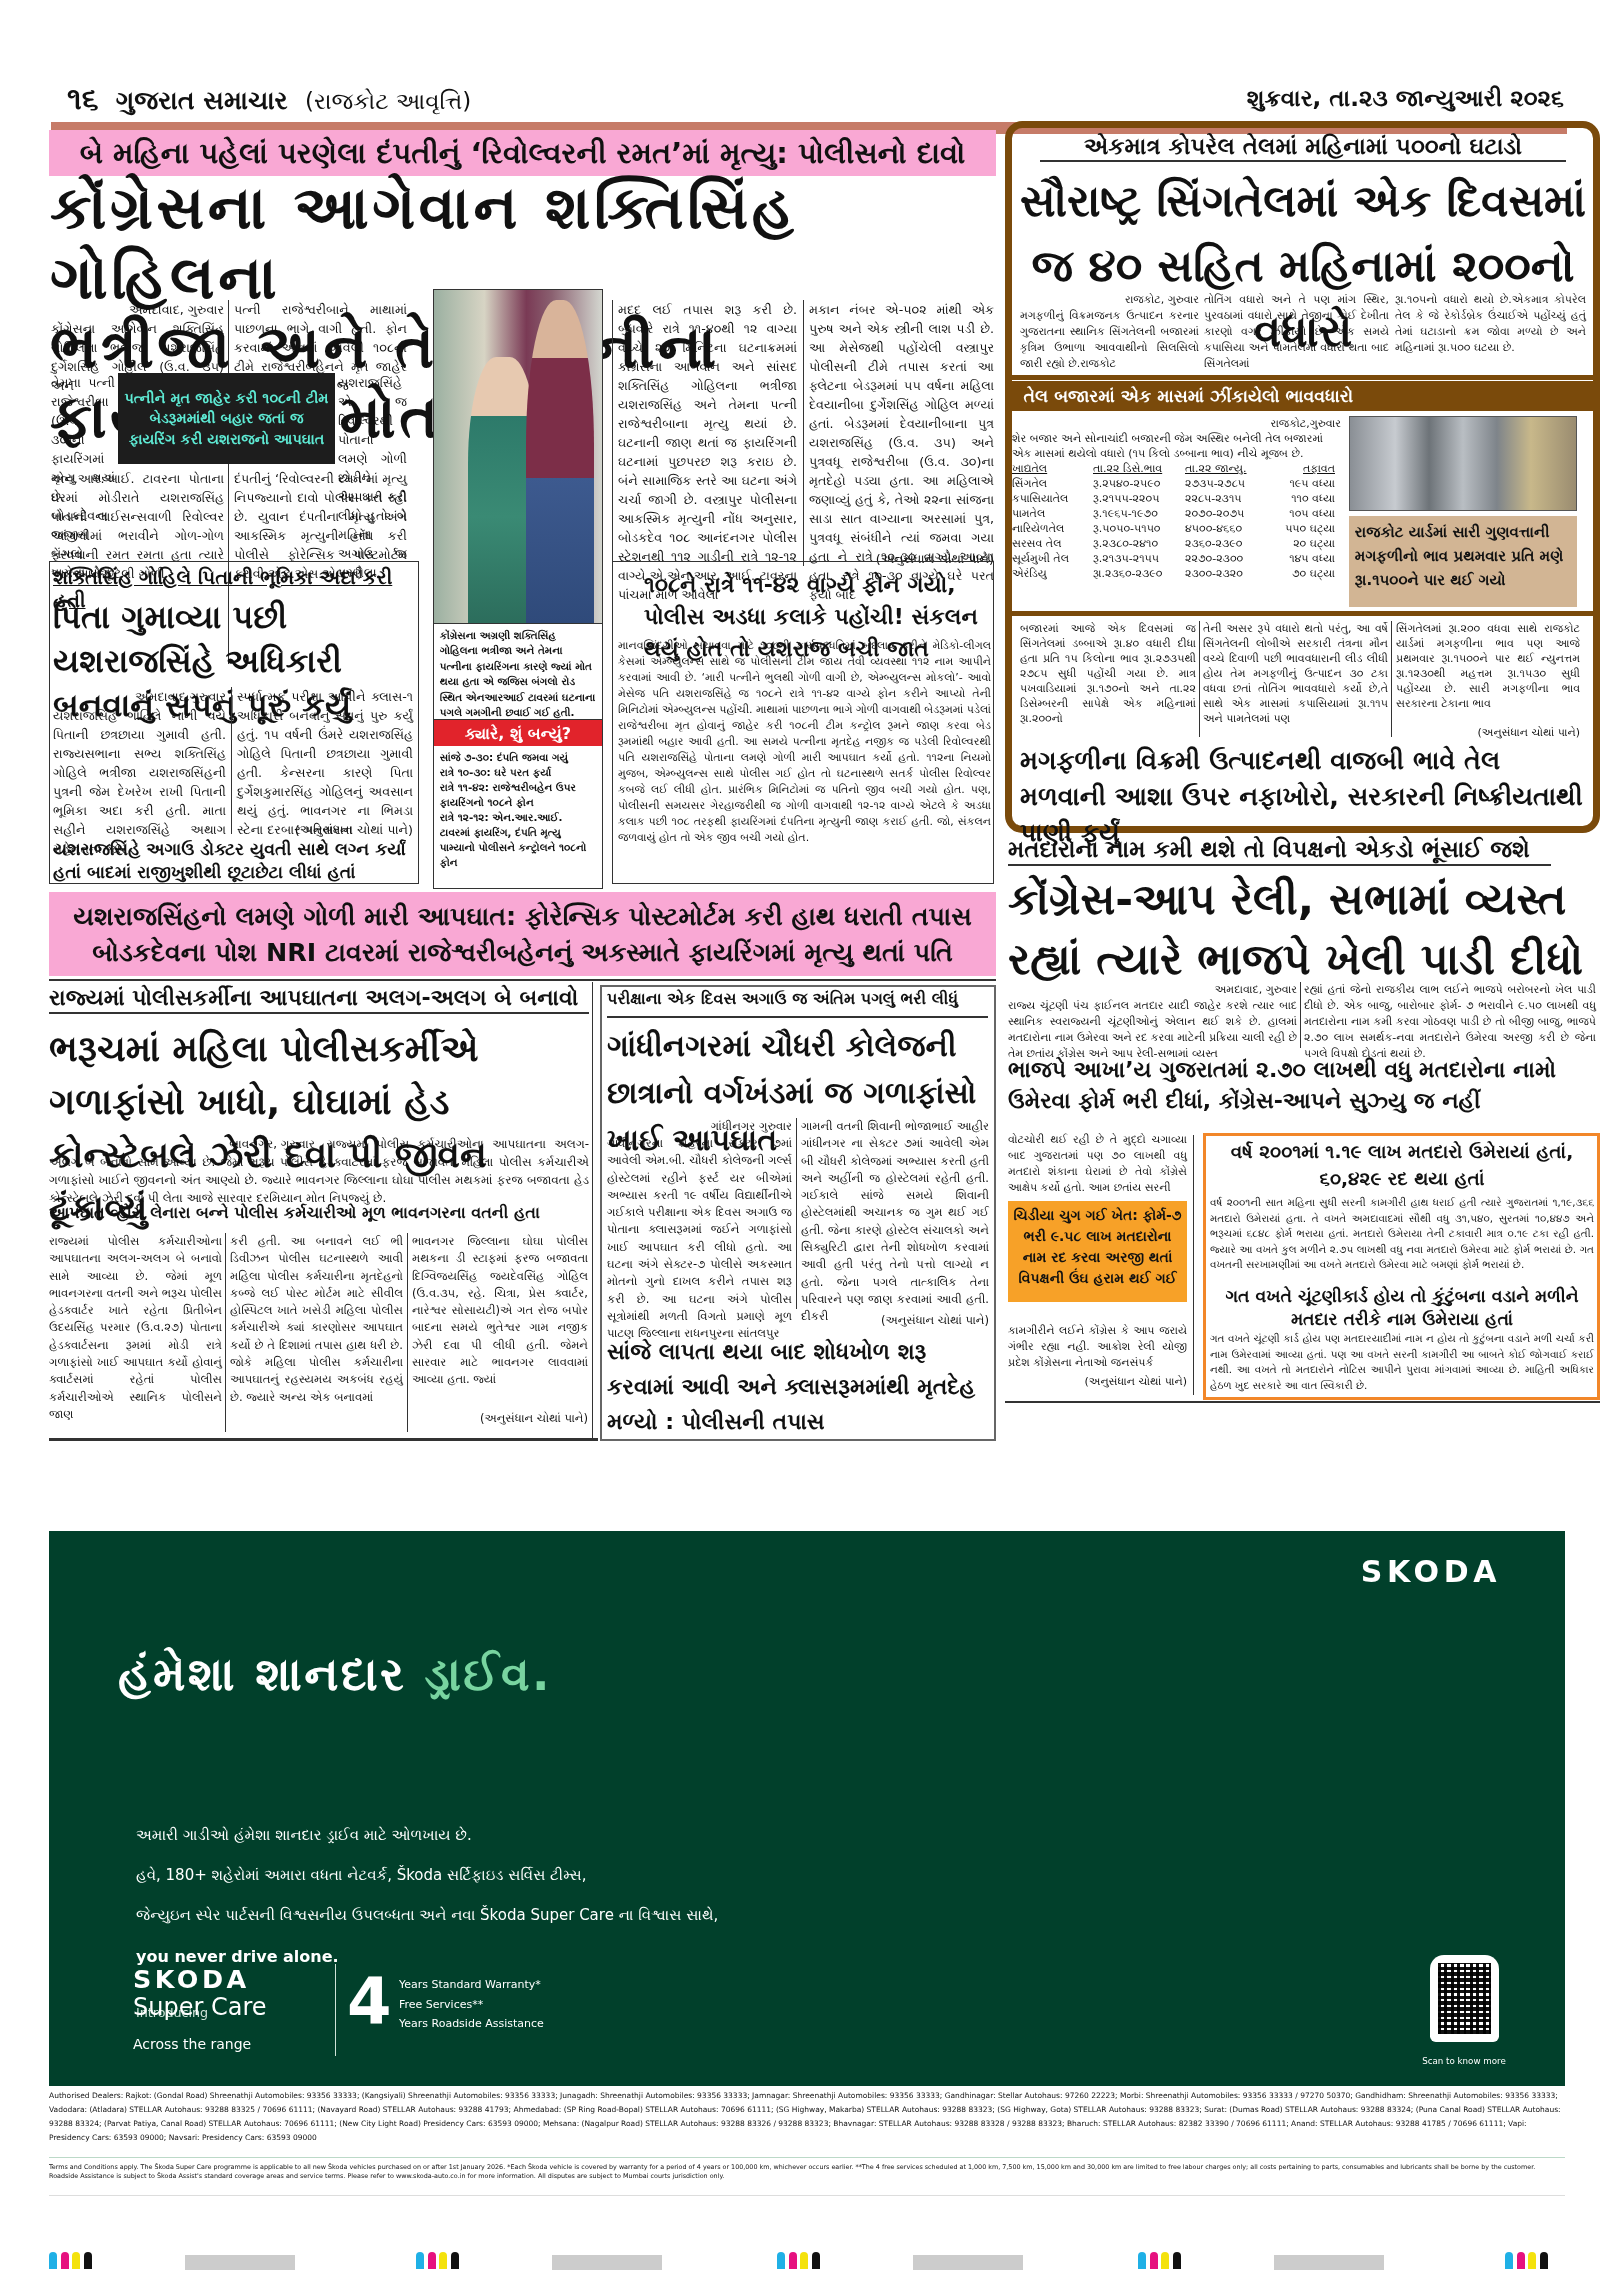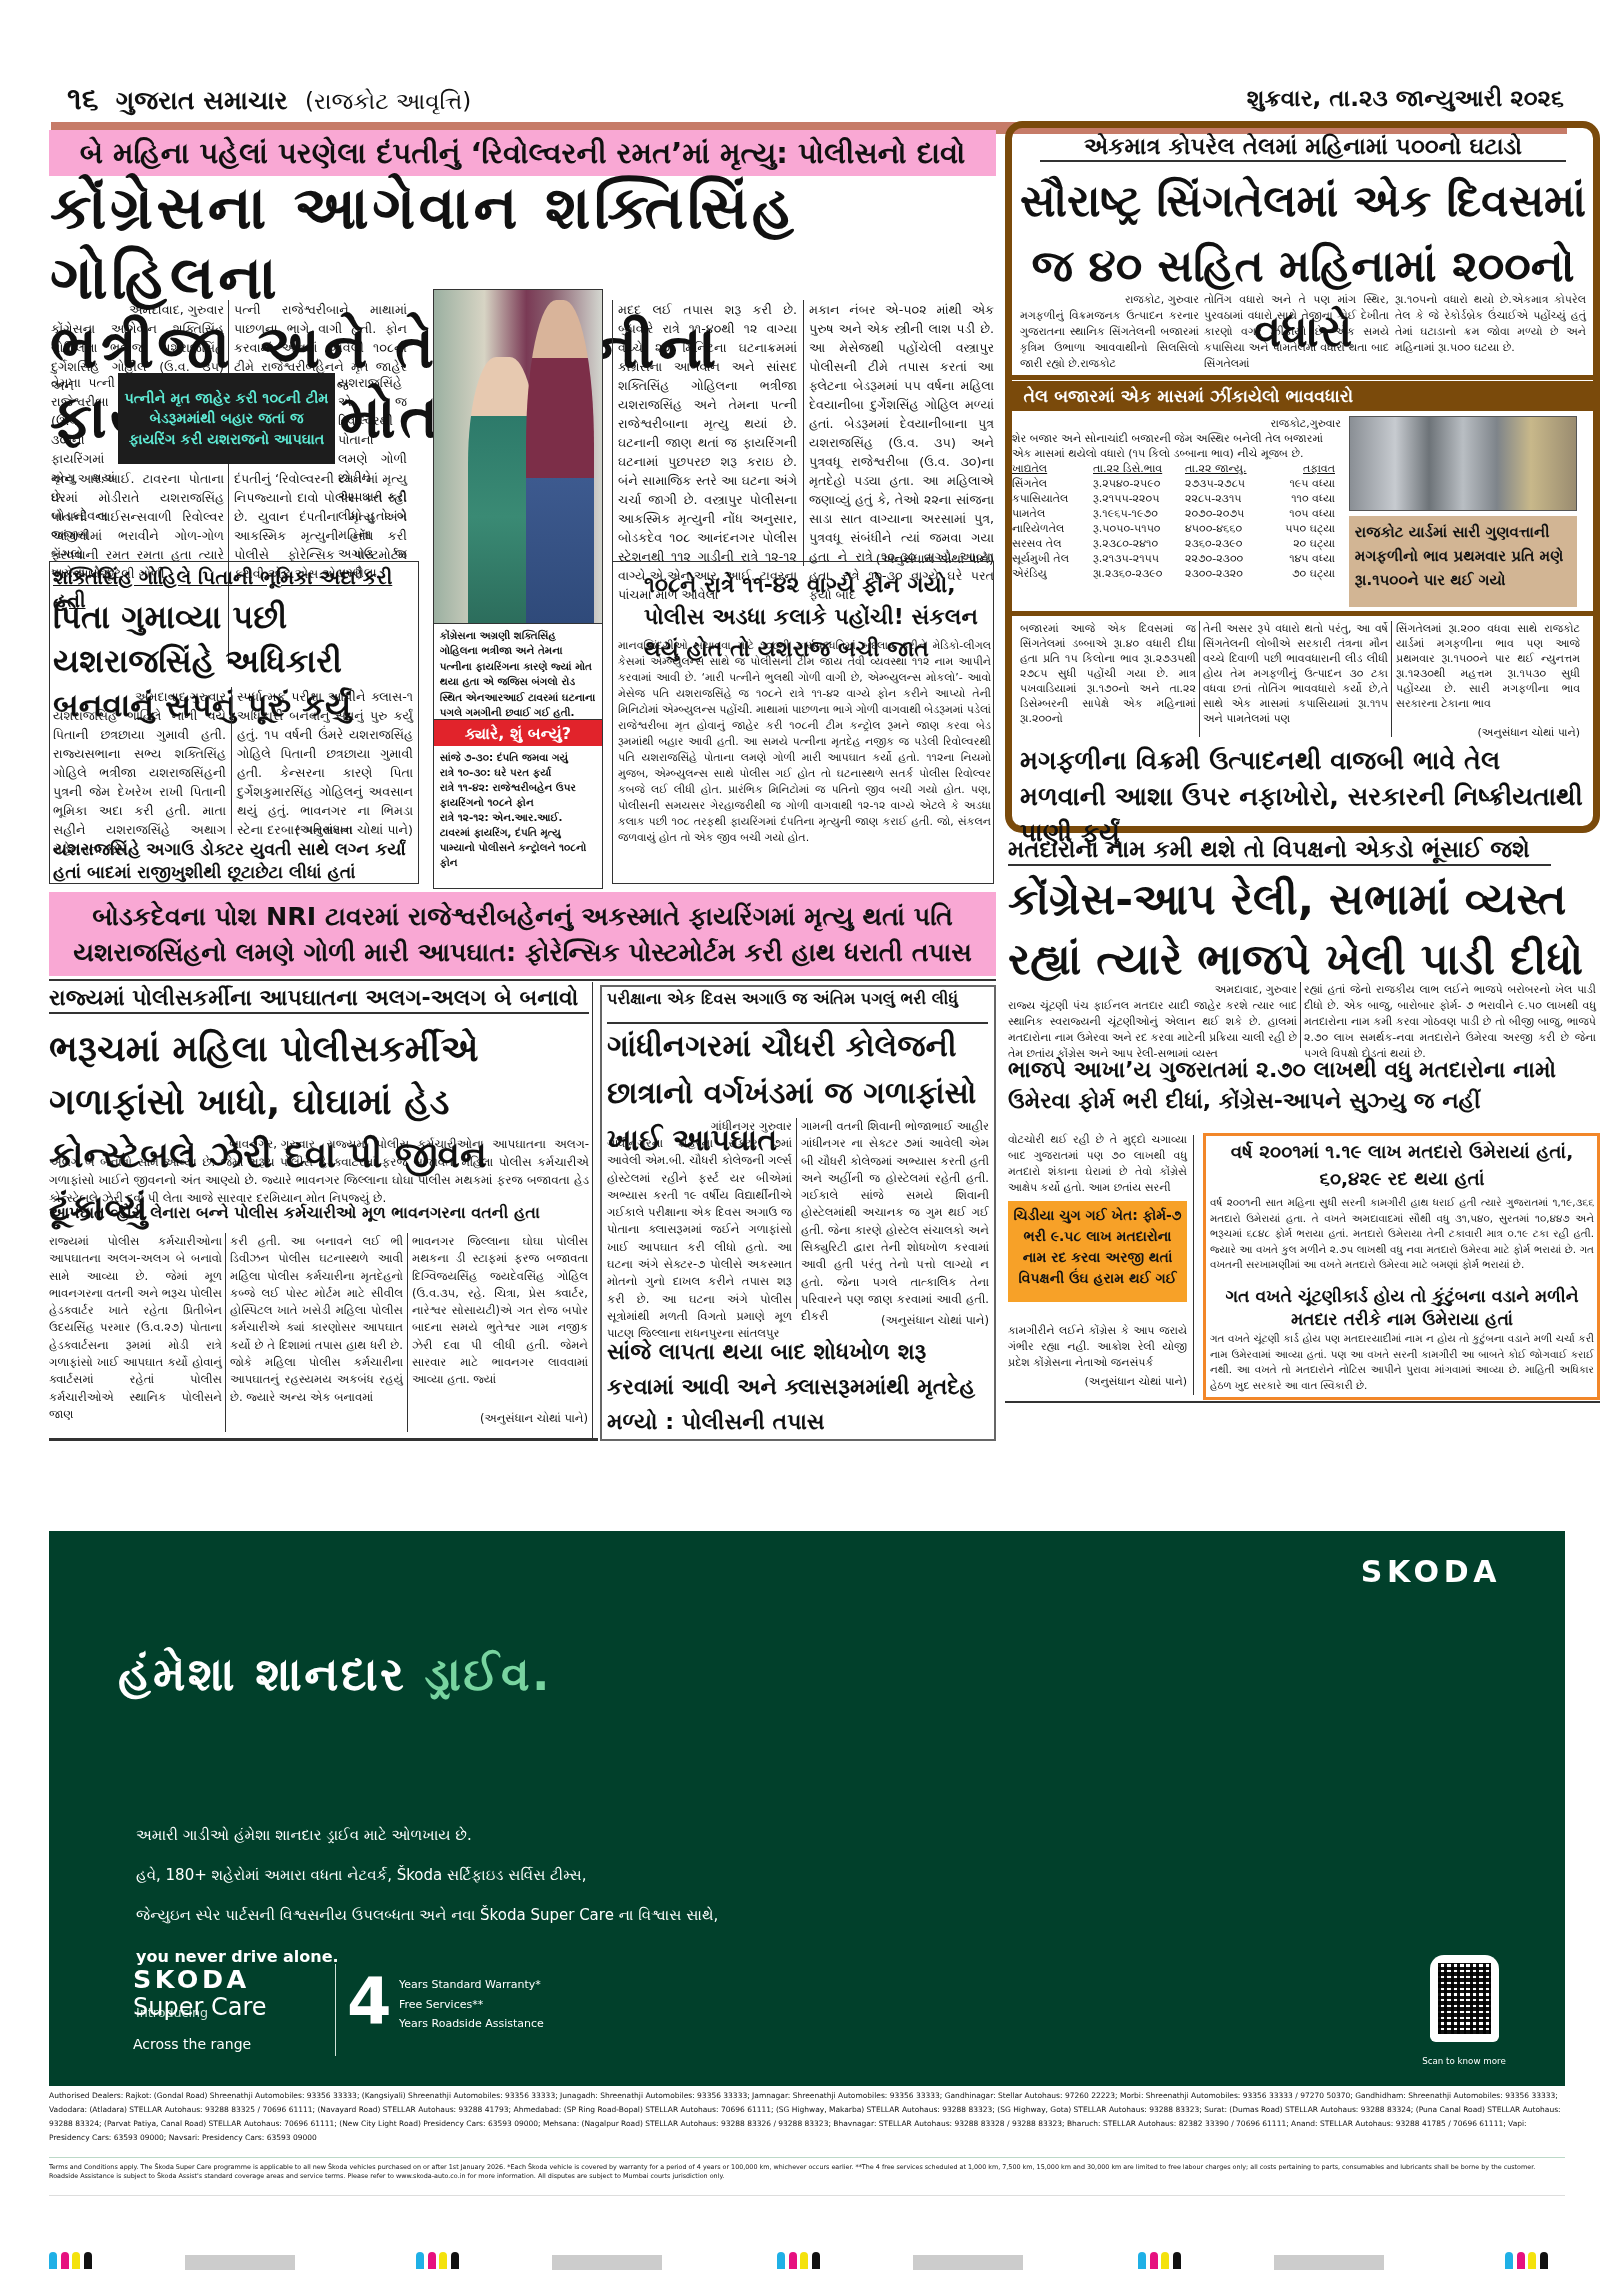--- a/index.html
+++ b/index.html
@@ -100,42 +100,42 @@
 <div class="abs vr" style="left:231px;top:687px;height:147px"></div>
 <div class="abs col" style="left:237px;top:687px;width:176px">સ્પર્ધાત્મક પરીક્ષા આપીને ક્લાસ-૧ અધિકારી બનવાનું સપનું પુરુ કર્યું હતું. ૧૫ વર્ષની ઉંમરે યશરાજસિંહ ગોહિલે પિતાની છત્રછાયા ગુમાવી હતી. કેન્સરના કારણે પિતા દુર્ગેશકુમારસિંહ ગોહિલનું અવસાન થયું હતું. ભાવનગર ના ભિમડા સ્ટેના દરબાર પરિવારના</div>
 <div class="abs col" style="left:237px;top:820px;width:176px;text-align:right">(અનુસંધાન ચોથાં પાને)</div>
 <div class="abs hl" style="left:53px;top:838px;width:361px;font-size:17.3px;line-height:23px">યશરાજસિંહે અગાઉ ડોક્ટર યુવતી સાથે લગ્ન કર્યાં હતાં બાદમાં રાજીખુશીથી છૂટાછેટા લીધાં હતાં</div>
 
 <div class="abs boxed" style="left:612px;top:561px;width:382px;height:323px"></div>
 <div class="abs hl" style="left:644px;top:569px;width:373px;font-size:22px;line-height:32px">૧૦૮ને રાત્રે ૧૧-૪૨ વાગ્યે ફોન ગયો, પોલીસ અડધા કલાકે પહોંચી! સંકલન થયું હોત તો યશરાજ બચી જાત</div>
 <div class="abs col" style="left:618px;top:638px;width:373px;font-size:11px;line-height:16px">માનવજિંદગીઓ બચાવવા માટે ૧૦૮ની કાર્યપદ્ધતિમાં બદલાવ કરીને મેડિકો-લીગલ કેસમાં એમ્બ્યુલન્સ સાથે જ પોલીસની ટીમ જાય તેવી વ્યવસ્થા ૧૧૨ નામ આપીને કરવામાં આવી છે. ‘મારી પત્નીને ભુલથી ગોળી વાગી છે, એમ્બ્યુલન્સ મોકલો’- આવો મેસેજ પતિ યશરાજસિંહે જ ૧૦૮ને રાત્રે ૧૧-૪૨ વાગ્યે ફોન કરીને આપ્યો તેની મિનિટોમાં એમ્બ્યુલન્સ પહોંચી. માથામાં પાછળના ભાગે ગોળી વાગવાથી બેડરૂમમાં પડેલાં રાજેશ્વરીબા મૃત હોવાનું જાહેર કરી ૧૦૮ની ટીમ કન્ટ્રોલ રૂમને જાણ કરવા બેડ રૂમમાંથી બહાર આવી હતી. આ સમયે પત્નીના મૃતદેહ નજીક જ પડેલી રિવોલ્વરથી પતિ યશરાજસિંહે પોતાના લમણે ગોળી મારી આપઘાત કર્યો હતો. ૧૧૨ના નિયમો મુજબ, એમ્બ્યુલન્સ સાથે પોલીસ ગઈ હોત તો ઘટનાસ્થળે સતર્ક પોલીસ રિવોલ્વર કબજે લઈ લીધી હોત. પ્રારંભિક મિનિટોમાં જ પતિનો જીવ બચી ગયો હોત. પણ, પોલીસની સમયસર ગેરહાજરીથી જ ગોળી વાગવાથી ૧૨-૧૨ વાગ્યે એટલે કે અડધા કલાક પછી ૧૦૮ તરફથી ફાયરિંગમાં દંપતિના મૃત્યુની જાણ કરાઈ હતી. જો, સંકલન જળવાયું હોત તો એક જીવ બચી ગયો હોત.</div>
 
 <div class="abs grey-kicker" style="left:49px;top:892px;width:947px;height:84px;flex-direction:column;font-size:25.4px;line-height:36px">
+  <div>યશરાજસિંહનો લમણે ગોળી મારી આપઘાત: ફોરેન્સિક પોસ્ટમોર્ટમ કરી હાથ ધરાતી તપાસ</div>
   <div>બોડકદેવના પોશ NRI ટાવરમાં રાજેશ્વરીબહેનનું અકસ્માતે ફાયરિંગમાં મૃત્યુ થતાં પતિ</div>
-  <div>યશરાજસિંહનો લમણે ગોળી મારી આપઘાત: ફોરેન્સિક પોસ્ટમોર્ટમ કરી હાથ ધરાતી તપાસ</div>
 </div>
 <div class="abs hr" style="left:49px;top:979px;width:947px;height:2.3px"></div>
 
 <div class="abs" style="left:49px;top:985px;width:540px;font-size:22px;font-weight:bold;border-bottom:2.9px solid #333;padding-bottom:2.3px">રાજ્યમાં પોલીસકર્મીના આપઘાતના અલગ-અલગ બે બનાવો</div>
 <div class="abs hl" style="left:49px;top:1022px;width:540px;font-size:36px;line-height:53px">ભરૂચમાં મહિલા પોલીસકર્મીએ ગળાફાંસો ખાધો, ઘોઘામાં હેડ કોન્સ્ટેબલે ઝેરી દવા પી જીવન ટૂંકાવ્યું</div>
 <div class="abs col" style="left:49px;top:1135px;width:540px;font-size:12px;line-height:18px">
   <span style="float:left;width:266px;text-align:right;margin-right:11.6px">ભાવનગર, ગુરુવાર</span>
   <span>રાજ્યમાં પોલીસ કર્મચારીઓના આપઘાતના અલગ-અલગ બે બનાવો સામે આવ્યા છે. જેમાં ભરૂચ પોલીસ હેડક્વાર્ટરમાં ફરજ બજાવતા મહિલા પોલીસ કર્મચારીએ ગળાફાંસો ખાઈને જીવનનો અંત આણ્યો છે. જ્યારે ભાવનગર જિલ્લાના ઘોઘા પોલીસ મથકમાં ફરજ બજાવતા હેડ કોન્સ્ટેબલે ઝેરી દવા પી લેતા આજે સારવાર દરમિયાન મોત નિપજ્યું છે.</span>
 </div>
 <div class="abs hl" style="left:49px;top:1204px;width:540px;font-size:16px">આપઘાત વ્હોરી લેનારા બન્ને પોલીસ કર્મચારીઓ મૂળ ભાવનગરના વતની હતા</div>
 <div class="abs col" style="left:49px;top:1233px;width:173px;font-size:11.6px;line-height:17.3px">રાજ્યમાં પોલીસ કર્મચારીઓના આપઘાતના અલગ-અલગ બે બનાવો સામે આવ્યા છે. જેમાં મૂળ ભાવનગરના વતની અને ભરૂચ પોલીસ હેડક્વાર્ટર ખાતે રહેતા પ્રિતીબેન ઉદયસિંહ પરમાર (ઉ.વ.૨૭) પોતાના હેડક્વાર્ટસના રૂમમાં મોડી રાત્રે ગળાફાંસો ખાઈ આપઘાત કર્યો હોવાનું ક્વાર્ટસમાં રહેતાં પોલીસ કર્મચારીઓએ સ્થાનિક પોલીસને જાણ</div>
 <div class="abs vr" style="left:225px;top:1233px;height:199px"></div>
 <div class="abs col" style="left:230px;top:1233px;width:173px;font-size:11.6px;line-height:17.3px">કરી હતી. આ બનાવને લઈ ભી ડિવીઝન પોલીસ ઘટનાસ્થળે આવી મહિલા પોલીસ કર્મચારીના મૃતદેહનો કબ્જે લઈ પોસ્ટ મોર્ટમ માટે સીવીલ હોસ્પિટલ ખાતે ખસેડી મહિલા પોલીસ કર્મચારીએ ક્યાં કારણોસર આપઘાત કર્યો છે તે દિશામાં તપાસ હાથ ધરી છે. જોકે મહિલા પોલીસ કર્મચારીના આપઘાતનું રહસ્યમય અકબંધ રહયું છે. જ્યારે અન્ય એક બનાવમાં</div>
 <div class="abs vr" style="left:407px;top:1233px;height:199px"></div>
 <div class="abs col" style="left:412px;top:1233px;width:176px;font-size:11.6px;line-height:17.3px">ભાવનગર જિલ્લાના ઘોઘા પોલીસ મથકના ડી સ્ટાફમાં ફરજ બજાવતા દિગ્વિજયસિંહ જયદેવસિંહ ગોહિલ (ઉ.વ.૩૫, રહે. ચિત્રા, પ્રેસ ક્વાર્ટર, નારેશ્વર સોસાયટી)એ ગત રોજ બપોર બાદના સમયે ભુતેશ્વર ગામ નજીક ઝેરી દવા પી લીધી હતી. જેમને સારવાર માટે ભાવનગર લાવવામાં આવ્યા હતા. જ્યાં</div>
 <div class="abs col" style="left:412px;top:1409px;width:176px;text-align:right;font-size:11.6px">(અનુસંધાન ચોથાં પાને)</div>
 <div class="abs vr" style="left:592px;top:982px;height:456px"></div>
 
 <div class="abs" style="left:600px;top:985px;width:396px;height:456px;border:2.9px solid #666"></div>
-<div class="abs" style="left:607px;top:989px;width:381px;font-size:16px;font-weight:bold;border-bottom:2.9px solid #333;padding-bottom:14px">પરીક્ષાના એક દિવસ અગાઉ જ અંતિમ પગલું ભરી લીધું</div>
+<div class="abs" style="left:607px;top:989px;width:381px;font-size:16px;font-weight:bold;border-bottom:2.9px solid #333;padding-bottom:8px">પરીક્ષાના એક દિવસ અગાઉ જ અંતિમ પગલું ભરી લીધું</div>
 <div class="abs hl" style="left:607px;top:1022px;width:381px;font-size:30px;line-height:47px">ગાંધીનગરમાં ચૌધરી કોલેજની છાત્રાનો વર્ગખંડમાં જ ગળાફાંસો ખાઈ આપઘાત</div>
 <div class="abs col" style="left:607px;top:1118px;width:185px;text-align:right;font-size:11.6px;line-height:17.3px">ગાંધીનગર ગુરુવાર</div>
 <div class="abs col" style="left:607px;top:1135px;width:185px;font-size:11.6px;line-height:17.3px">ગાંધીનગરના શહેરના સેક્ટર ૭માં આવેલી એમ.બી. ચૌધરી કોલેજની ગર્લ્સ હોસ્ટેલમાં રહીને ફર્સ્ટ યર બીએમાં અભ્યાસ કરતી ૧૯ વર્ષીય વિદ્યાર્થીનીએ ગઈકાલે પરીક્ષાના એક દિવસ અગાઉ જ પોતાના ક્લાસરૂમમાં જઈને ગળાફાંસો ખાઈ આપઘાત કરી લીધો હતો. આ ઘટના અંગે સેક્ટર-૭ પોલીસે અકસ્માત મોતનો ગુનો દાખલ કરીને તપાસ શરૂ કરી છે. આ ઘટના અંગે પોલીસ સૂત્રોમાંથી મળતી વિગતો પ્રમાણે મૂળ પાટણ જિલ્લાના રાધનપુરના સાંતલપુર</div>
 <div class="abs vr" style="left:796px;top:1118px;height:191px"></div>
 <div class="abs col" style="left:801px;top:1118px;width:188px;font-size:11.6px;line-height:17.3px">ગામની વતની શિવાની ભોજાભાઈ આહીર ગાંધીનગર ના સેક્ટર ૭માં આવેલી એમ બી ચૌધરી કોલેજમાં અભ્યાસ કરતી હતી અને અહીંની જ હોસ્ટેલમાં રહેતી હતી. ગઈકાલે સાંજે સમયે શિવાની હોસ્ટેલમાંથી અચાનક જ ગુમ થઈ ગઈ હતી. જેના કારણે હોસ્ટેલ સંચાલકો અને સિક્યુરિટી દ્વારા તેની શોધખોળ કરવામાં આવી હતી પરંતુ તેનો પત્તો લાગ્યો ન હતો. જેના પગલે તાત્કાલિક તેના પરિવારને પણ જાણ કરવામાં આવી હતી. દીકરી</div>
 <div class="abs col" style="left:801px;top:1311px;width:188px;text-align:right;font-size:11.6px">(અનુસંધાન ચોથાં પાને)</div>
 <div class="abs hl" style="left:607px;top:1334px;width:381px;font-size:22px;line-height:35px">સાંજે લાપતા થયા બાદ શોધખોળ શરૂ કરવામાં આવી અને ક્લાસરૂમમાંથી મૃતદેહ મળ્યો : પોલીસની તપાસ</div>
 <div class="abs hr" style="left:49px;top:1438px;width:549px;height:2.9px"></div>
 
 <div class="abs brown-box"></div>

